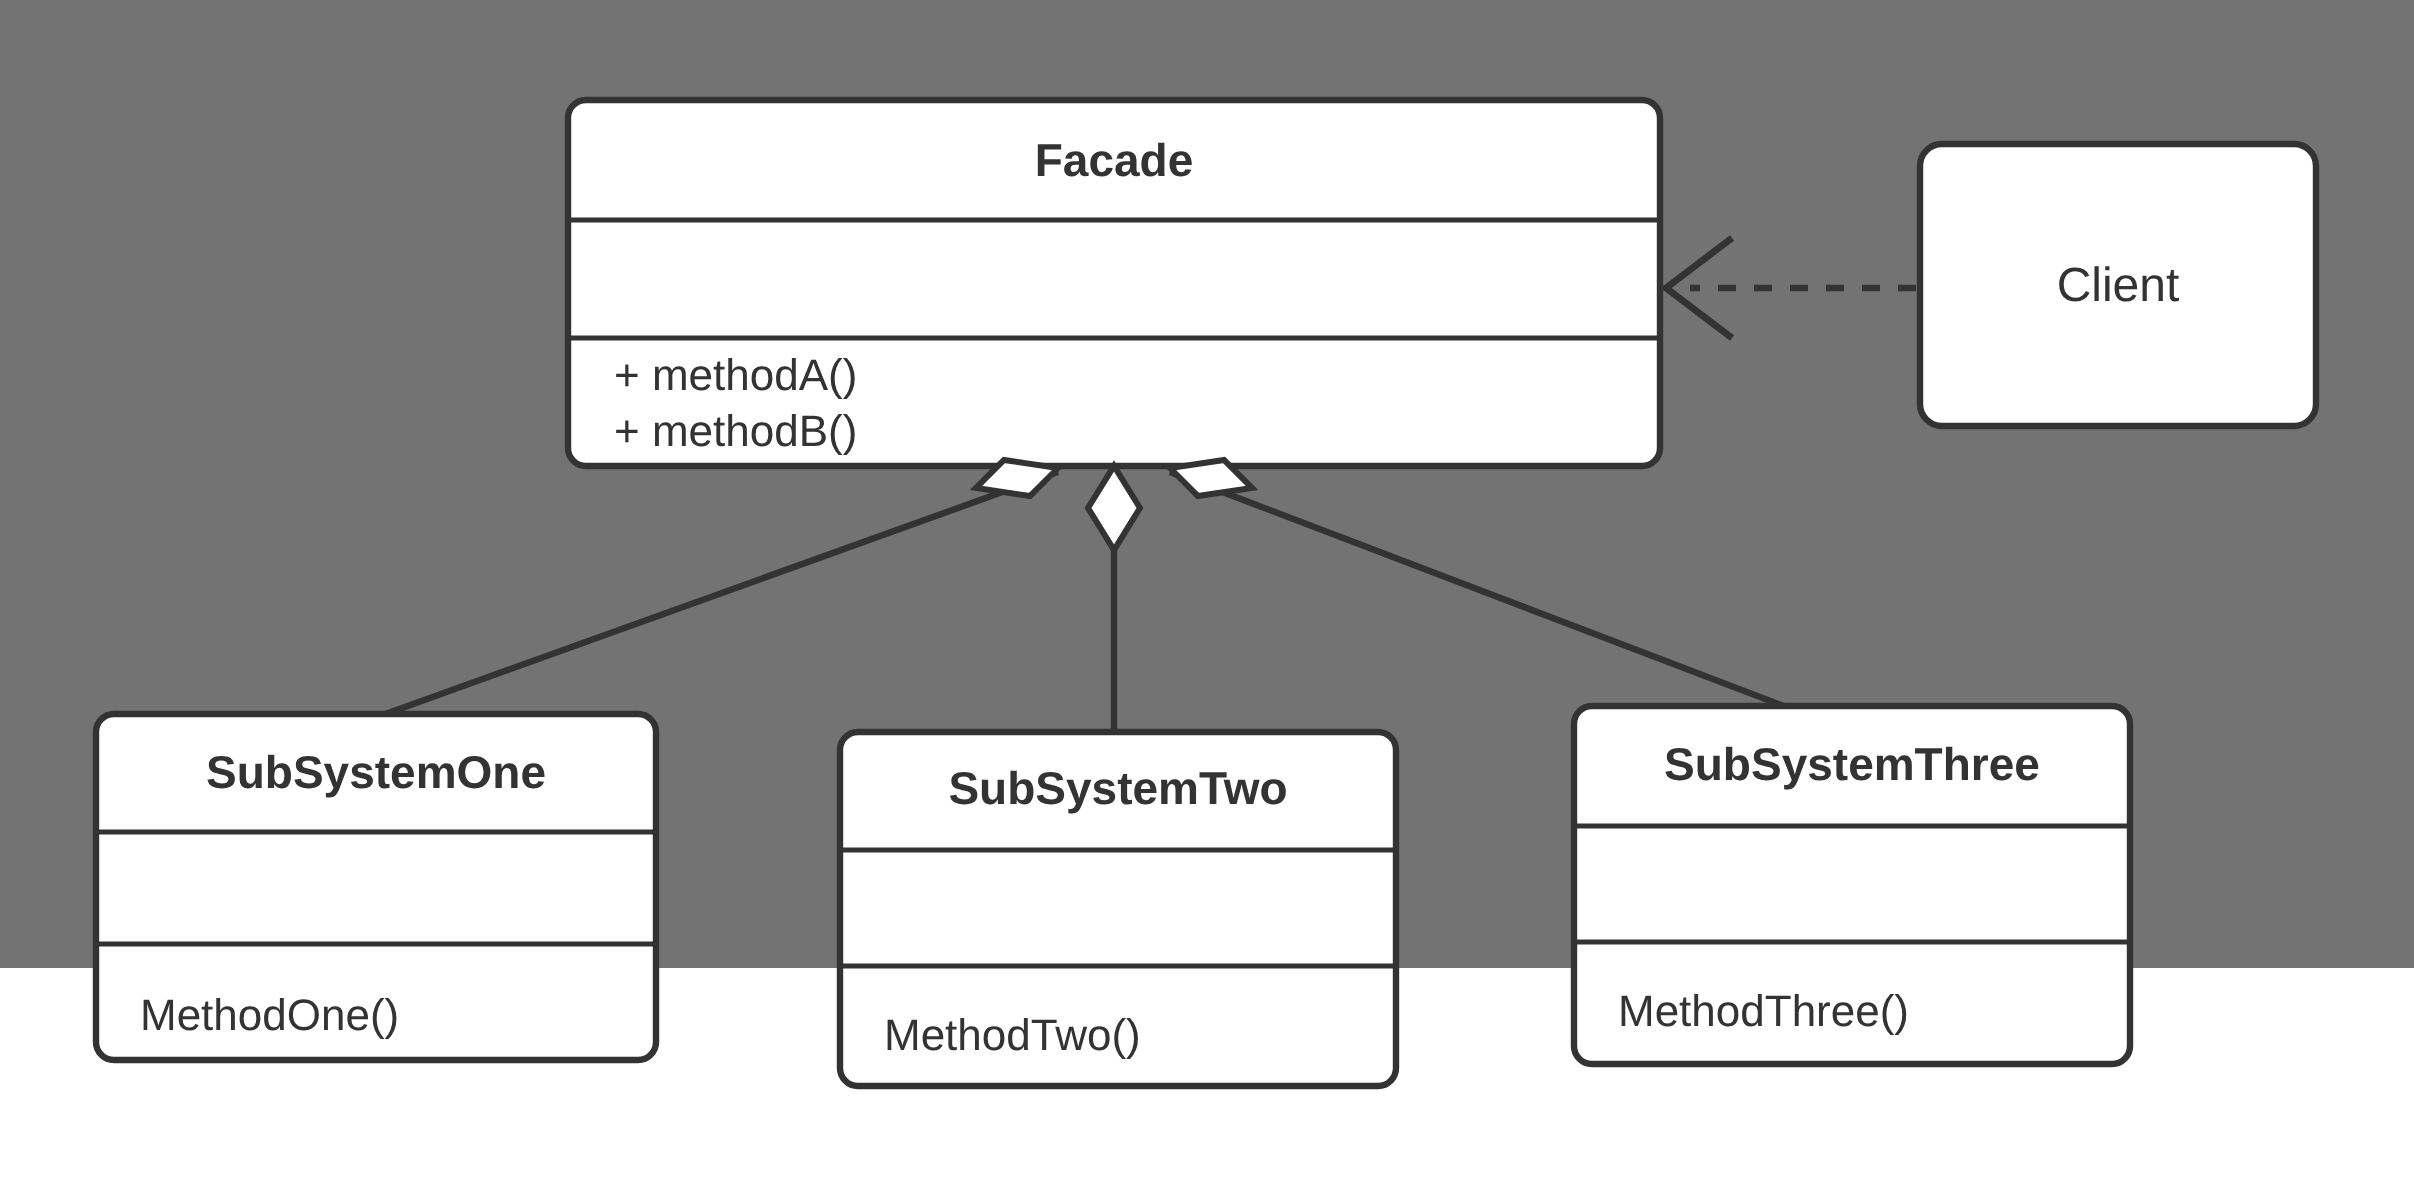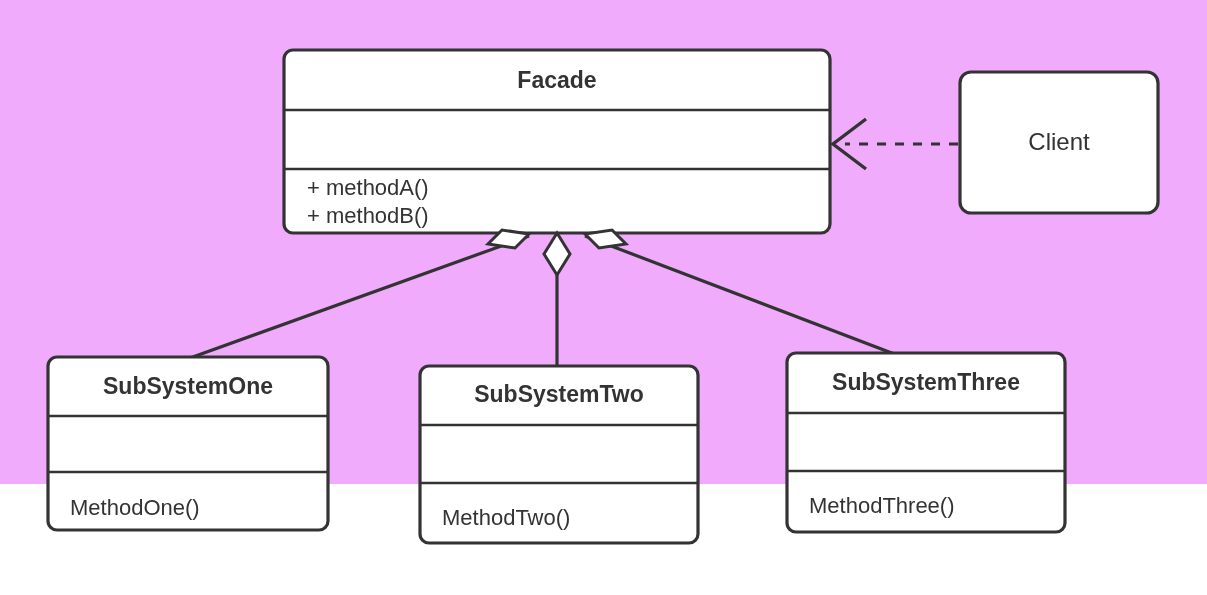--- a/index.html
+++ b/index.html
@@ -10,21 +10,21 @@
   body {
     width: 1207px;
     height: 595px;
     font-family: "Liberation Sans", sans-serif;
     overflow: hidden;
   }
   #diagram-root {
     position: relative;
     width: 1207px;
     height: 484px;
-    background: #f0abfc;
+    background: #737373;
     text-align: center;
   }
   svg#uml-canvas {
     display: block;
     width: 1207px;
     height: 595px;
   }
   .class-box-rect {
     fill: #ffffff;
     stroke: #333333;

